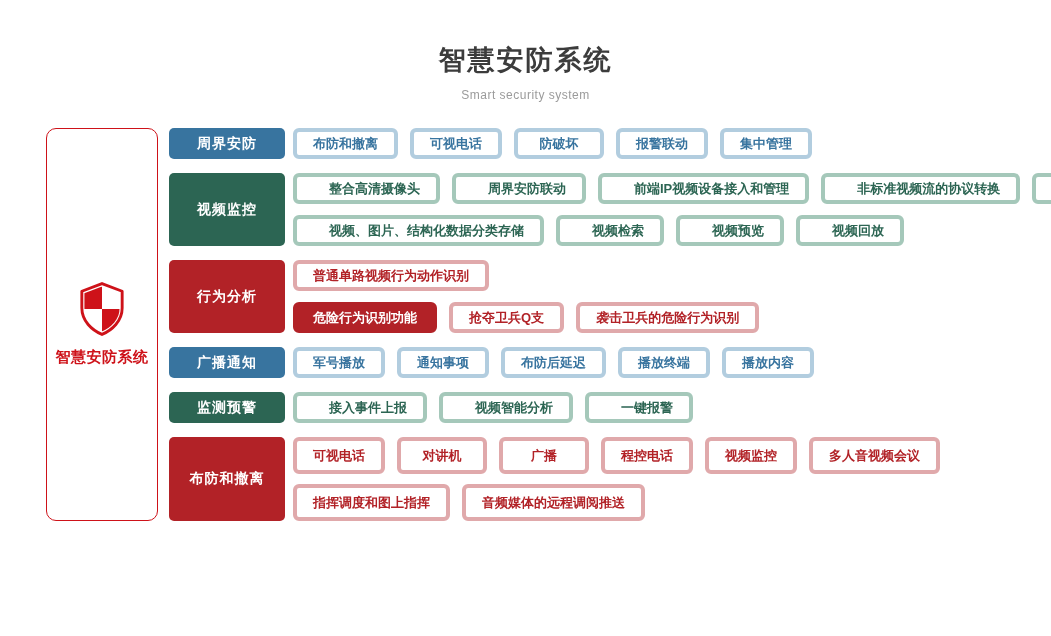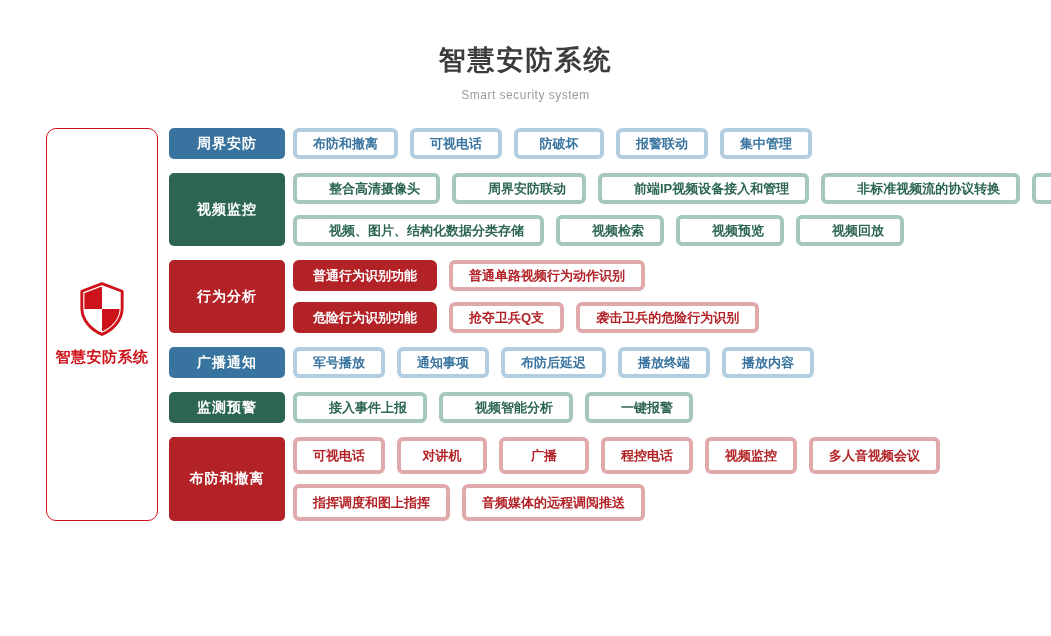--- a/index.html
+++ b/index.html
@@ -162,21 +162,20 @@
               <div class="chip green">视频检索</div>
               <div class="chip green">视频预览</div>
               <div class="chip green">视频回放</div>
             </div>
           </div>
         </div>
         <div class="group-row">
           <div class="cat red">行为分析</div>
           <div class="lines">
             <div class="line">
-              <div class="chip red filled">普通行为识别功能</div>
               <div class="chip red">普通单路视频行为动作识别</div>
             </div>
             <div class="line">
               <div class="chip red filled">危险行为识别功能</div>
               <div class="chip red">抢夺卫兵Q支</div>
               <div class="chip red">袭击卫兵的危险行为识别</div>
             </div>
           </div>
         </div>
         <div class="group-row">

